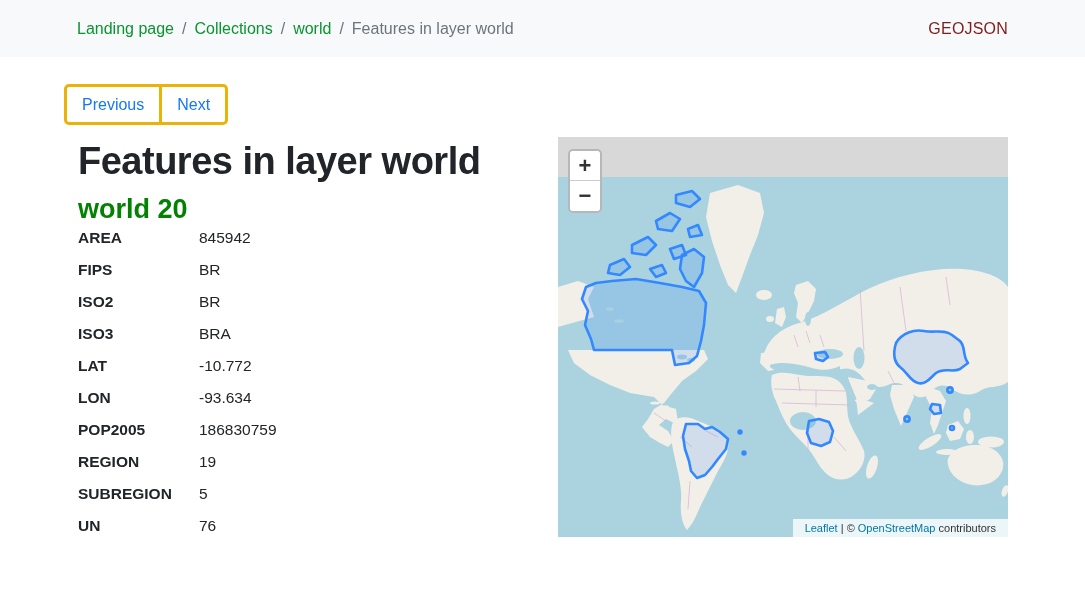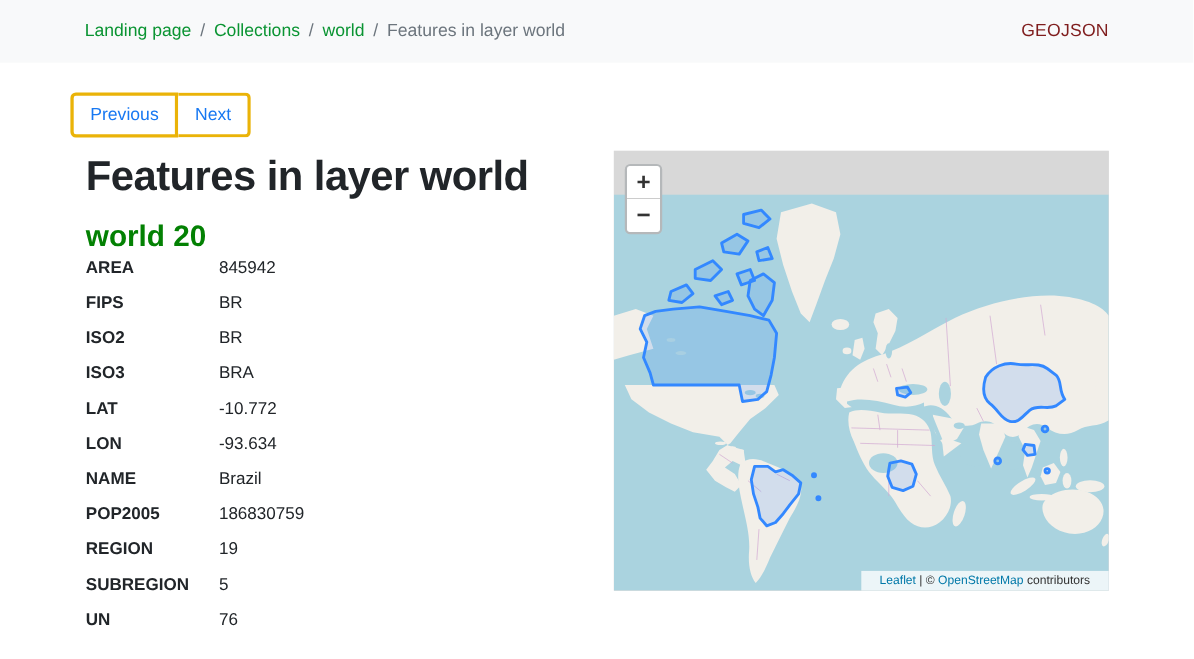--- a/index.html
+++ b/index.html
@@ -33,21 +33,21 @@
     display: block; padding: 7px 15px;
     background: #ffffff; border: 3px solid #eab308;
     color: #1778f2; font-size: 16px; text-decoration: none; cursor: pointer;
     line-height: 21px;
   }
   .page-btn.first { border-radius: 5px 0 0 5px; }
   .page-btn.last { border-radius: 0 5px 5px 0; border-left: none; }
   
   .feature-panel { position: absolute; left: 78px; top: 140px; width: 450px; }
   .page-title { font-size: 38px; line-height: 42px; font-weight: bold; color: #212529; letter-spacing: -0.5px; }
-  .feature-subtitle { font-size: 27px; line-height: 31px; font-weight: bold; color: #038103; margin-top: 18px; }
+  .feature-subtitle { font-size: 27px; line-height: 31px; font-weight: bold; color: #038103; margin-top: 12px; }
   .prop-table { margin-top: 4px; }
   .prop-row { display: flex; height: 32px; align-items: flex-start; }
   .prop-label { width: 121px; font-weight: bold; font-size: 15.5px; }
   .prop-value { font-size: 15.5px; }
   
   .map {
     position: absolute; left: 558px; top: 137px; width: 450px; height: 400px;
     background: #d8d8d8; overflow: hidden; cursor: grab;
   }
   .map svg { display: block; }
@@ -59,21 +59,21 @@
   .zoom-btn {
     display: block; width: 30px; height: 30px; text-align: center;
     font-size: 22px; font-weight: bold; color: #333333; line-height: 29px;
     text-decoration: none; cursor: pointer; background: #ffffff;
   }
   .zoom-btn.zin { border-bottom: 1px solid #cccccc; border-radius: 4px 4px 0 0; }
   .zoom-btn.zout { border-radius: 0 0 4px 4px; }
   .attribution {
     position: absolute; right: 0; bottom: 0; z-index: 5;
     background: rgba(255,255,255,0.78);
-    font-size: 11px; color: #333333; padding: 2px 17px; line-height: 14px;
+    font-size: 11px; color: #333333; padding: 2px 12px; line-height: 14px;
   }
   .attribution a { color: #0078a8; text-decoration: none; cursor: pointer; }
 </style>
 </head>
 <body>
 
 <header class="top-bar">
   <nav class="crumbs">
     <a class="crumb-link">Landing page</a>
     <span class="crumb-sep">/</span>
@@ -111,24 +111,20 @@
         <div class="prop-label">ISO3</div>
         <div class="prop-value">BRA</div>
       </div>
     <div class="prop-row">
         <div class="prop-label">LAT</div>
         <div class="prop-value">-10.772</div>
       </div>
     <div class="prop-row">
         <div class="prop-label">LON</div>
         <div class="prop-value">-93.634</div>
-      </div>
-    <div class="prop-row">
-        <div class="prop-label">NAME</div>
-        <div class="prop-value">Brazil</div>
       </div>
     <div class="prop-row">
         <div class="prop-label">POP2005</div>
         <div class="prop-value">186830759</div>
       </div>
     <div class="prop-row">
         <div class="prop-label">REGION</div>
         <div class="prop-value">19</div>
       </div>
     <div class="prop-row">

